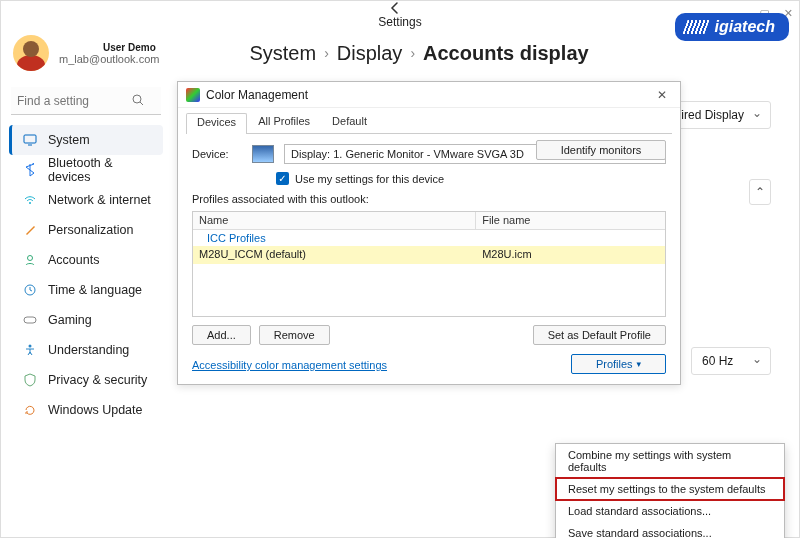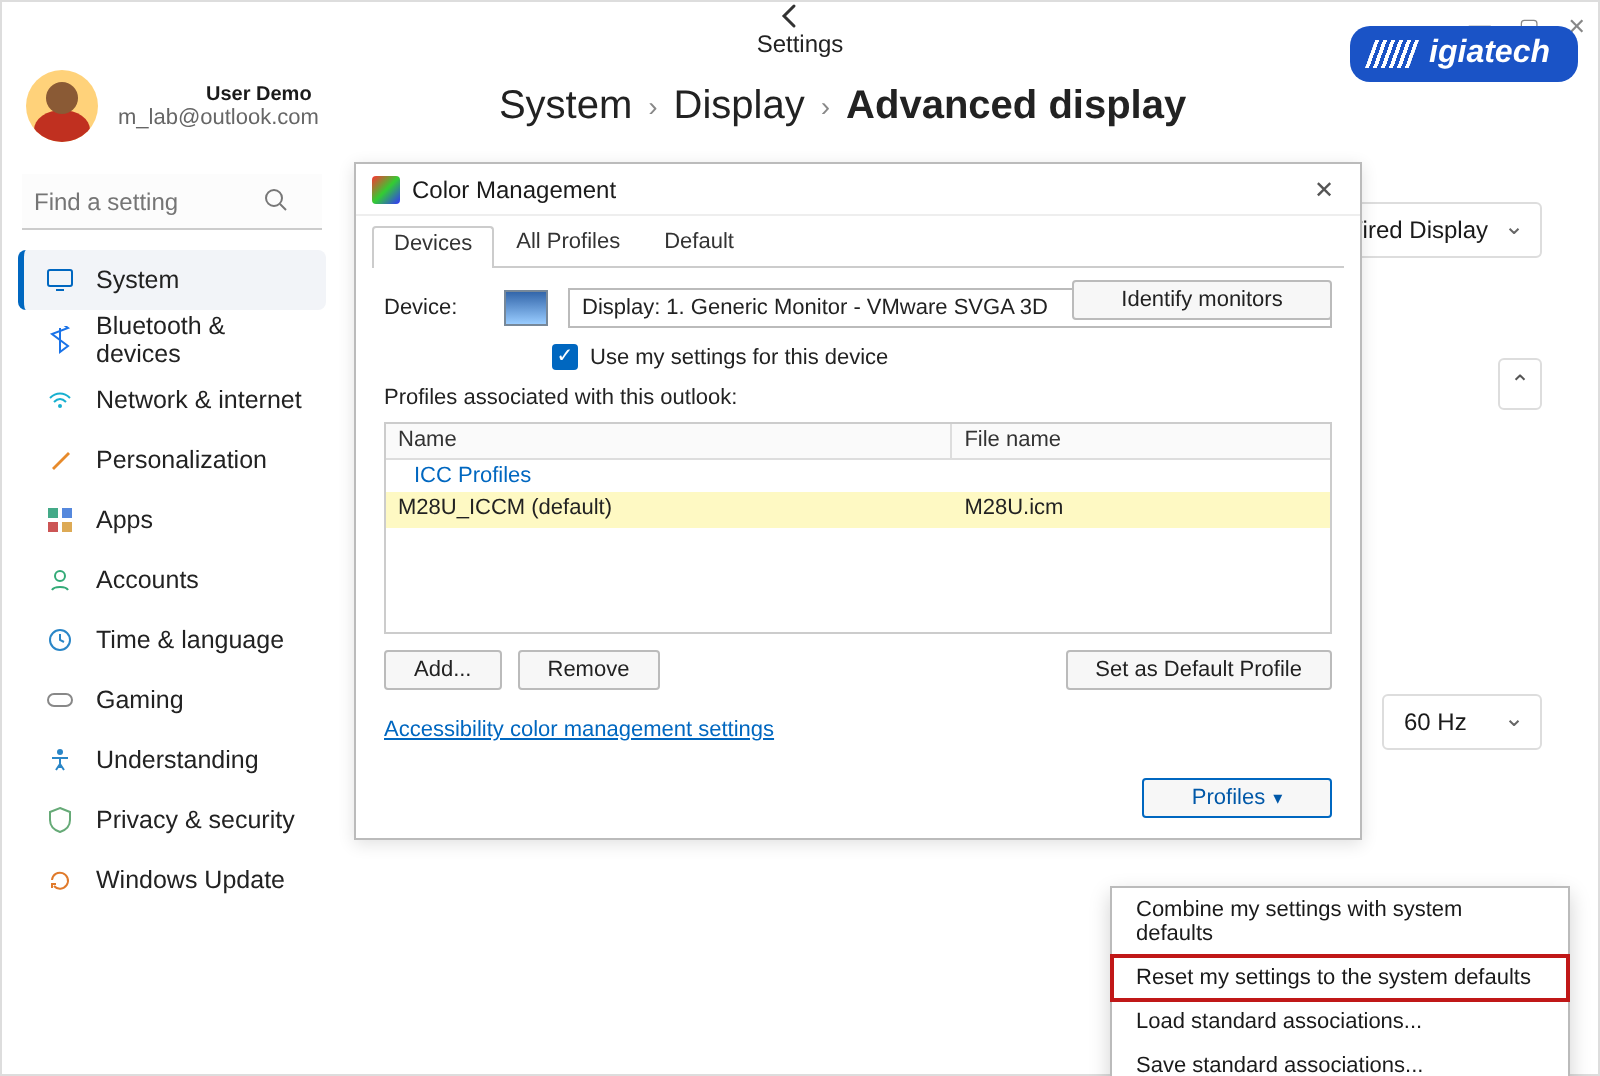--- a/index.html
+++ b/index.html
@@ -30,21 +30,21 @@
   .nav-item.sel { background:#f2f4f8; border-left-color:#0067c0; }
   .ico { width:16px; height:16px; flex:0 0 16px; display:flex; align-items:center; justify-content:center; }
   .right { flex:1; padding: 0 20px 0 0; position: relative; }
   .wired { position:absolute; right: 28px; top: 100px; height: 28px; border:1px solid #ddd; background:#fff; padding: 0 26px 0 10px; display:flex; align-items:center; border-radius:3px; font-size:12px; }
   .wired::after{content:"⌄";position:absolute;right:8px;top:4px;color:#666;}
   .expand-card { position:absolute; right:28px; top: 178px; height:26px; width: 22px; border:1px solid #ddd; background:#fff; border-radius:3px; display:flex; align-items:center; justify-content:center; color:#555; }
   .hz { position:absolute; right:28px; top: 346px; height:28px; width:80px; border:1px solid #ddd; background:#fff; border-radius:3px; display:flex; align-items:center; padding:0 22px 0 10px; font-size:12px; }
   .hz::after{content:"⌄";position:absolute;right:8px;top:4px;color:#666;}
 
   
-  .dialog { position:absolute; left:176px; top:80px; width:504px; height:339px; background:#fff; border:1px solid #bbb; box-shadow: 0 2px 8px rgba(0,0,0,.12); }
+  .dialog { position:absolute; left:176px; top:80px; width:504px; height:304px; background:#fff; border:1px solid #bbb; box-shadow: 0 2px 8px rgba(0,0,0,.12); }
   .dlg-title { height:26px; display:flex; align-items:center; padding:0 8px; border-bottom:1px solid #eee; }
   .dlg-ico { width:14px; height:14px; margin-right:6px; background: linear-gradient(135deg,#f33,#3c3,#33f); border-radius:2px; }
   .dlg-close { margin-left:auto; width:20px; text-align:center; color:#555; cursor:pointer; }
   .tabs { display:flex; border-bottom:1px solid #ccc; height:22px; margin: 4px 8px 0 8px; }
   .tab { padding: 2px 10px; font-size:11px; border:1px solid transparent; border-bottom:none; color:#333; cursor:pointer; }
   .tab.active { border-color:#ccc; background:#fff; position:relative; top:1px; border-top-left-radius:2px; border-top-right-radius:2px; }
   .dlg-body { padding: 10px 14px; font-size:11px; color:#222; }
   .row { display:flex; align-items:center; gap:10px; }
   .lbl { width:50px; }
   .monico { width:22px; height:18px; background:linear-gradient(#36a,#9cf); border:1px solid #789; }
@@ -105,21 +105,21 @@
     <div class="avatar"></div>
     <div>
       <div class="user-name">User Demo</div>
       <div class="user-email">m_lab@outlook.com</div>
     </div>
     <div class="breadcrumbs">
       <span>System</span>
       <span class="bc-sep">›</span>
       <span>Display</span>
       <span class="bc-sep">›</span>
-      <span class="bc-strong">Advanced display</span>
+      <span class="bc-strong">Accounts display</span>
     </div>
   </div>
 
   <div class="content">
     <div class="left">
       <div class="search-wrap">
         <input class="search" placeholder="Find a setting" style="">
         <span class="mag">
           <svg width="14" height="14" viewBox="0 0 14 14">
               <circle cx="6" cy="6" r="4" stroke="#777" fill="none"></circle>
@@ -158,31 +158,20 @@
           <span class="ico">
               <svg width="14" height="14">
                 <path d="M3 11l8-8 1 1-8 8z" fill="#e78a2b"></path>
               </svg>
             </span>
           <span>Personalization</span>
         </div>
         <div class="nav-item">
           <span class="ico">
               <svg width="14" height="14">
-                <rect x="1" y="1" width="5" height="5" fill="#4a8"></rect>
-                <rect x="8" y="1" width="5" height="5" fill="#58d"></rect>
-                <rect x="1" y="8" width="5" height="5" fill="#c55"></rect>
-                <rect x="8" y="8" width="5" height="5" fill="#da5"></rect>
-              </svg>
-            </span>
-          <span>Apps</span>
-        </div>
-        <div class="nav-item">
-          <span class="ico">
-              <svg width="14" height="14">
                 <circle cx="7" cy="5" r="2.5" fill="none" stroke="#3a7"></circle>
                 <path d="M3 12c1-2 7-2 8 0" stroke="#3a7" fill="none"></path>
               </svg>
             </span>
           <span>Accounts</span>
         </div>
         <div class="nav-item">
           <span class="ico">
               <svg width="14" height="14">
                 <circle cx="7" cy="7" r="5" fill="none" stroke="#2a86c7"></circle>

